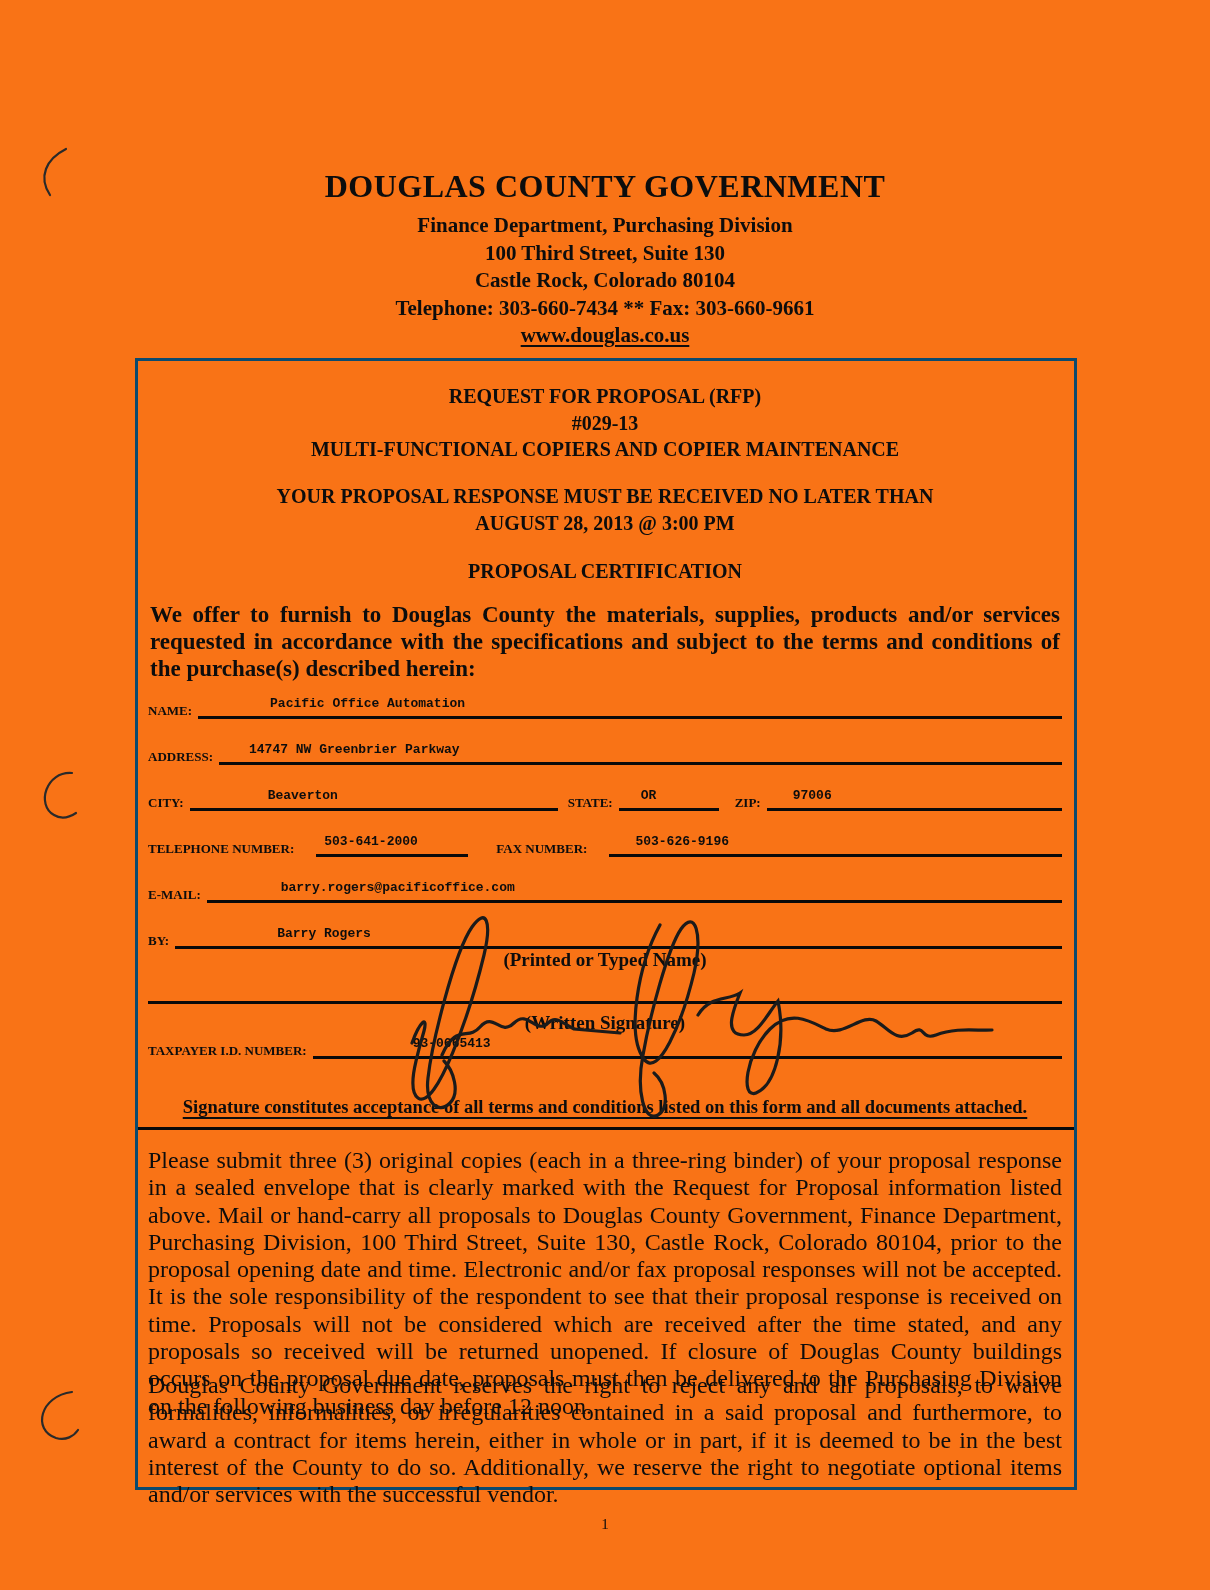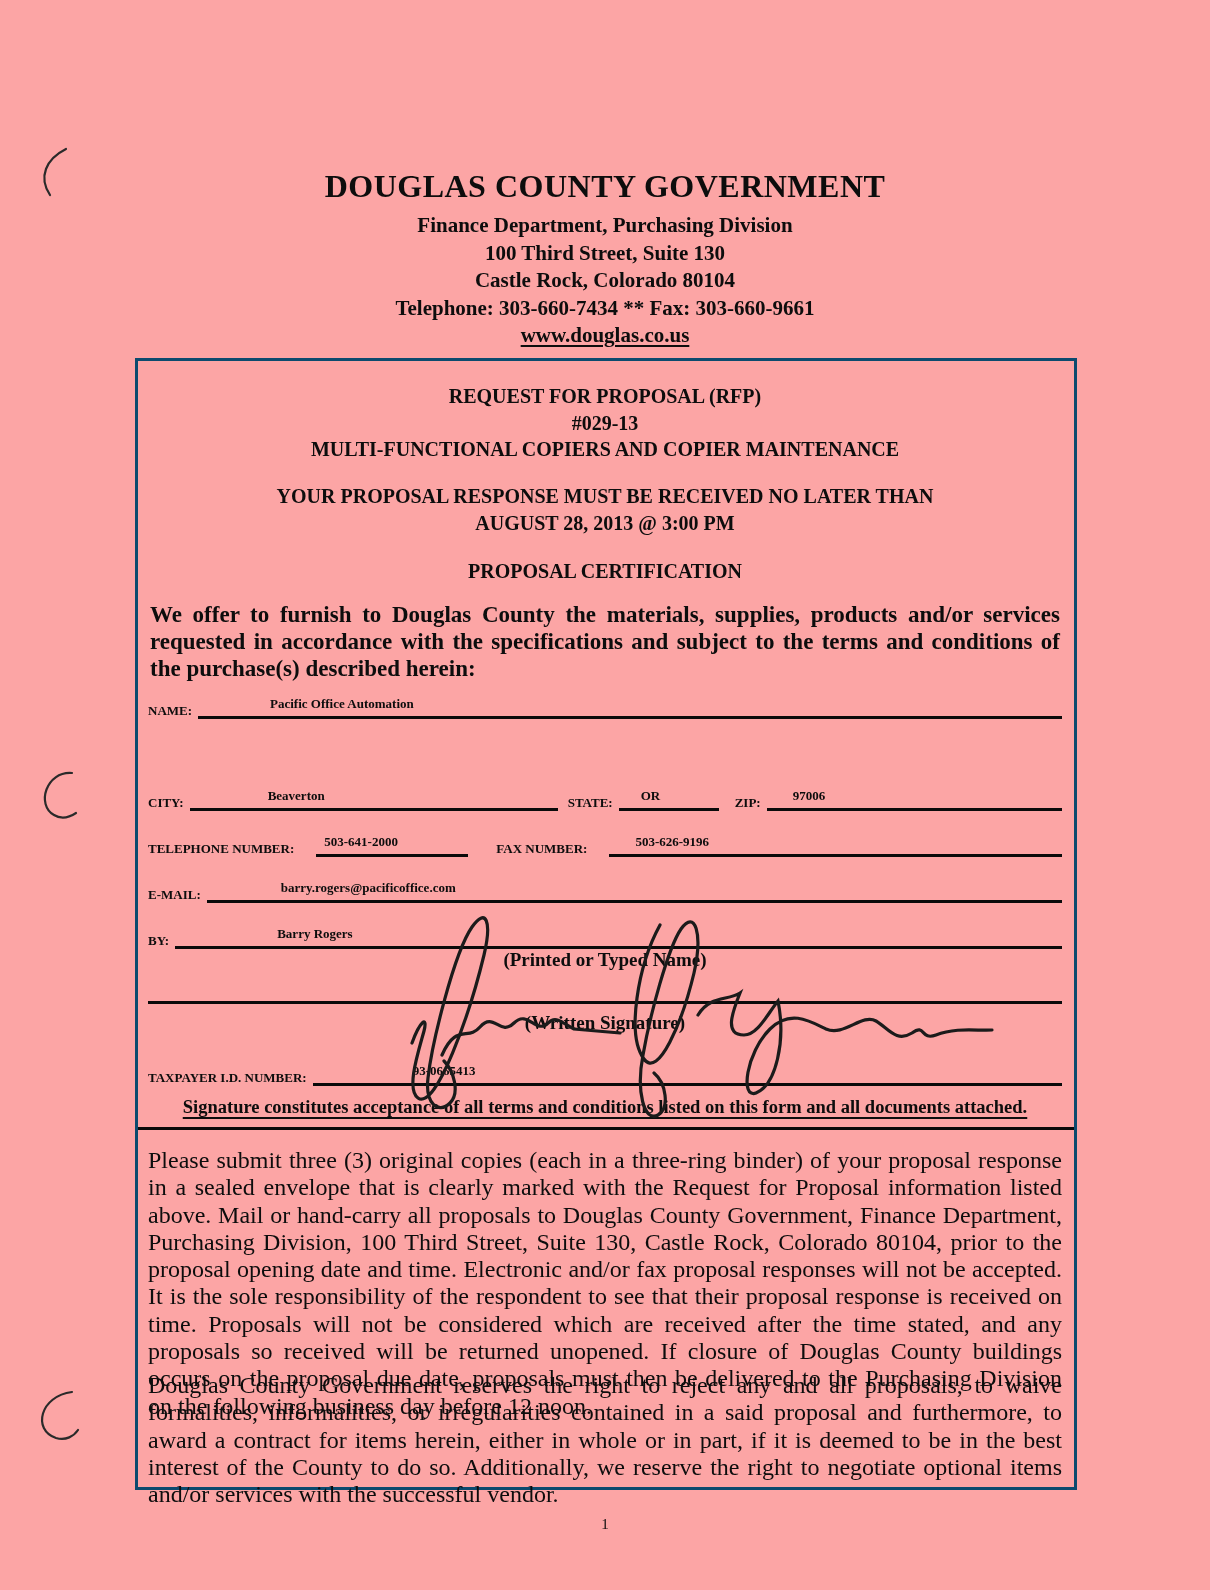--- a/index.html
+++ b/index.html
@@ -1,19 +1,19 @@
 <!DOCTYPE html>
 <html><head>
 <meta charset="utf-8">
 <style>
   html,body{margin:0;padding:0;background:#e8e8e8;}
   .page{
     position:relative;
     width:1210px;height:1590px;
-    background:#fca5a5;
+    background:#f97316;
     margin:0 auto;
     font-family:"Liberation Serif","DejaVu Serif",serif;
     color:#0d0d0d;
     overflow:hidden;
   }
   
   .letterhead{position:absolute;top:168px;left:0;right:0;text-align:center;}
   .org-title{font-size:32px;font-weight:bold;letter-spacing:.5px;margin:0 0 7px 0;}
   .org-line{font-size:21px;font-weight:bold;line-height:27.5px;}
   .org-site{font-size:21px;font-weight:bold;line-height:27.5px;text-decoration:underline;text-decoration-thickness:2px;text-underline-offset:3px;}
@@ -24,21 +24,21 @@
   }
   .bx{position:absolute;left:10px;right:12px;}
   .center{text-align:center;}
   .btitle{font-size:20px;font-weight:bold;line-height:26.5px;}
   .cert-par{font-size:23px;font-weight:bold;line-height:27px;text-align:justify;padding:0 2px;}
   
   .row{display:flex;align-items:flex-end;height:28px;font-size:13px;font-weight:bold;}
   .lbl{white-space:nowrap;}
   .fill{border-bottom:3px solid #0a0a0a;margin-left:6px;align-self:stretch;display:flex;align-items:flex-end;}
   .grow{flex:1;}
-  .val{white-space:nowrap;line-height:24px;}
+  .val{white-space:nowrap;line-height:24px;font-family:Liberation Mono, monospace;}
   .cap{font-size:19px;font-weight:bold;text-align:center;}
   .rule{border-bottom:3px solid #0a0a0a;}
   .accept{font-size:18.5px;font-weight:bold;text-align:center;text-decoration:underline;text-decoration-thickness:2px;text-underline-offset:4px;}
   .divider{position:absolute;left:0;right:0;border-top:3px solid #0a0a0a;}
   .body-par{font-size:24px;line-height:27.3px;text-align:justify;}
   
   .scan-mark{position:absolute;}
   .sig{position:absolute;left:398px;top:893px;}
   .pageno{position:absolute;left:0;right:0;top:1516px;text-align:center;font-size:15px;}
 </style>
@@ -85,20 +85,26 @@
 
     <div class="bx cert-par" style="top:240px;">We offer to furnish to Douglas County the materials, supplies, products and/or services requested in accordance with the specifications and subject to the terms and conditions of the purchase(s) described herein:</div>
 
     <div class="bx row" style="top:330px;">
       <span class="lbl">NAME:</span>
       <span class="fill grow">
           <span class="val" style="padding-left:72px;">Pacific Office Automation</span>
         </span>
     </div>
 
+    <div class="bx row" style="top:376px;">
+      <span class="lbl">ADDRESS:</span>
+      <span class="fill grow">
+          <span class="val" style="padding-left:30px;">14747 NW Greenbrier Parkway</span>
+        </span>
+    </div>
 
     <div class="bx row" style="top:422px;">
       <span class="lbl">CITY:</span>
       <span class="fill" style="flex:0 0 368px;">
           <span class="val" style="padding-left:78px;">Beaverton</span>
         </span>
       <span class="lbl" style="margin-left:10px;">STATE:</span>
       <span class="fill" style="flex:0 0 100px;">
           <span class="val" style="padding-left:22px;">OR</span>
         </span>
@@ -132,21 +138,21 @@
           <span class="val" style="padding-left:102px;">Barry Rogers</span>
         </span>
     </div>
 
     <div class="bx cap" style="top:588px;">(Printed or Typed Name)</div>
 
     <div class="bx rule" style="top:612px;height:28px;"></div>
 
     <div class="bx cap" style="top:651px;">(Written Signature)</div>
 
-    <div class="bx row" style="top:697px;">
+    <div class="bx row" style="top:670px;">
       <span class="lbl">TAXPAYER I.D. NUMBER:</span>
       <span class="fill grow">
           <span class="val" style="padding-left:100px;">93-0665413</span>
         </span>
     </div>
 
     <div class="bx accept" style="top:736px;">Signature constitutes acceptance of all terms and conditions listed on this form and all documents attached.</div>
 
     <div class="divider" style="top:766px;"></div>
 

